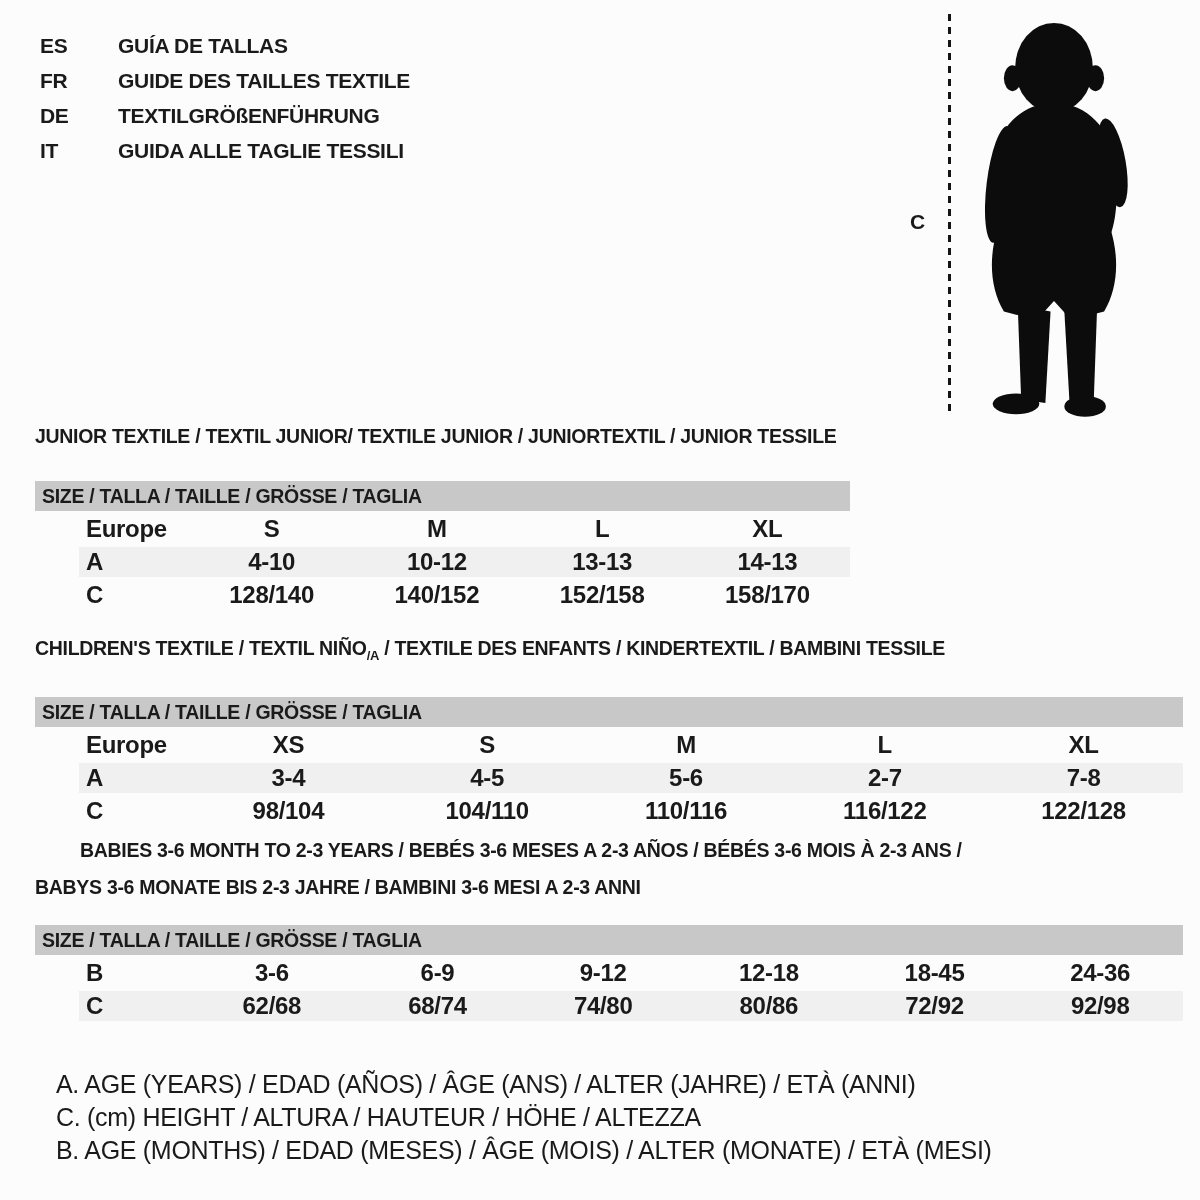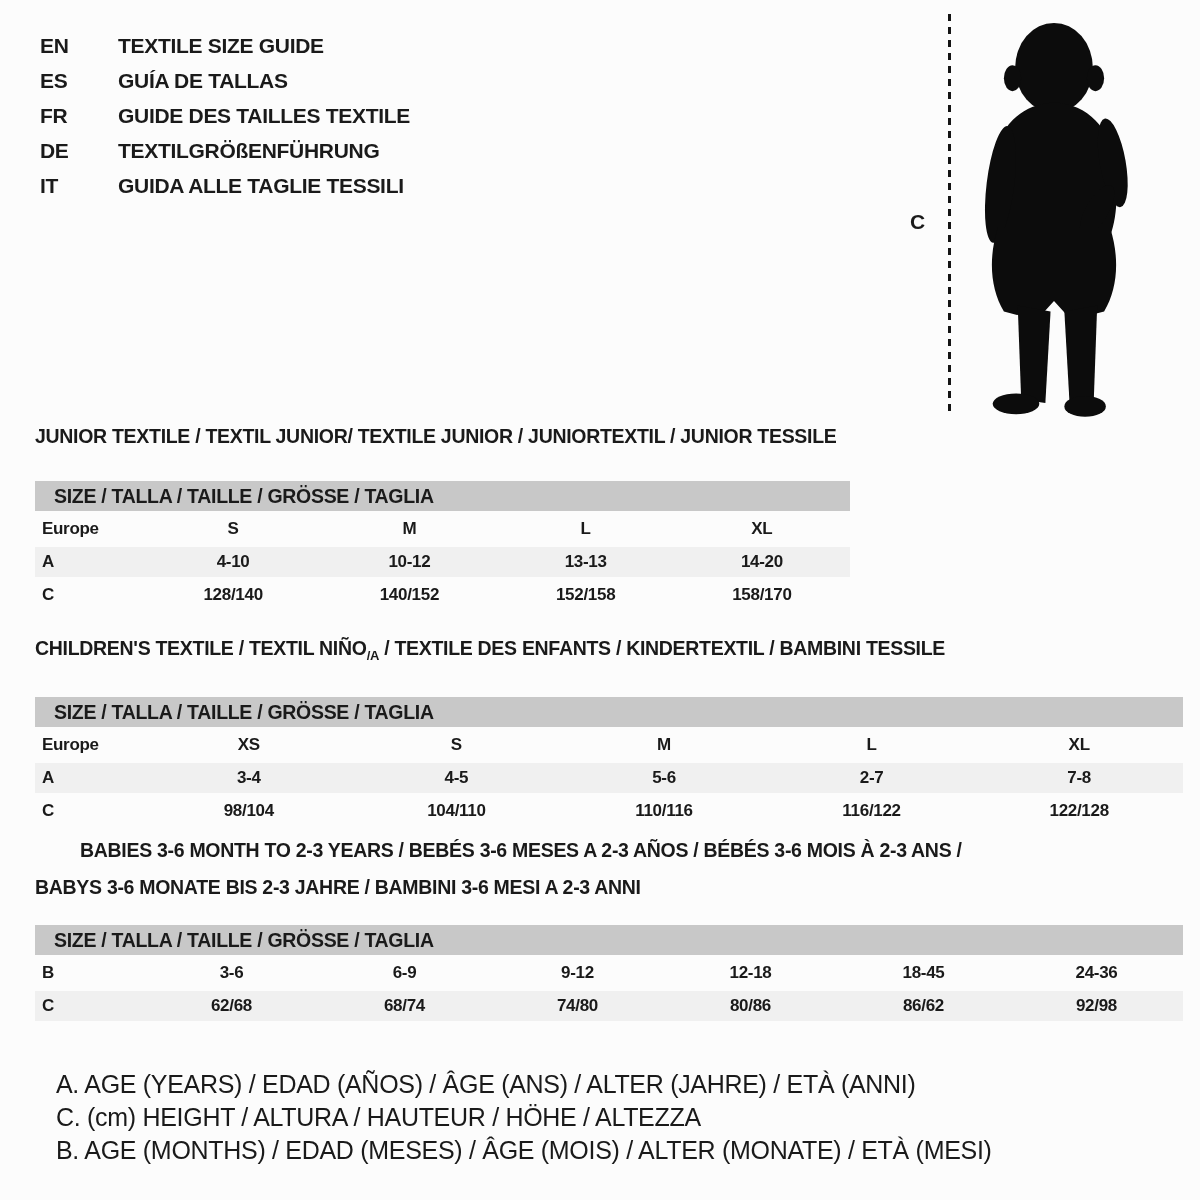--- a/index.html
+++ b/index.html
@@ -29,45 +29,41 @@
   .section { position:absolute; }
   .sec-junior   { left:35px; top:425px;  width:815px;  }
   .sec-children { left:35px; top:637px;  width:1148px; }
   .sec-babies   { left:35px; top:832px;  width:1148px; }
 
   .sec-title { font-weight:bold; font-size:19.5px; letter-spacing:-0.3px; line-height:23px; white-space:nowrap; }
   .sub { font-size:13px; vertical-align:sub; font-weight:bold; }
 
   .size-bar {
     background:#c8c8c8; height:30px; line-height:30px;
-    padding-left:19px; font-weight:bold; font-size:19.5px; letter-spacing:-0.3px;
+    padding-left:7px; font-weight:bold; font-size:19.5px; letter-spacing:-0.3px;
   }
   .bar-gap-junior   { margin-top:33px; }
   .bar-gap-children { margin-top:30px; }
   .bar-gap-babies   { margin-top:19px; }
 
-  .trow { display:flex; height:30px; line-height:30px; font-size:17px; font-weight:bold; letter-spacing:-0.3px; margin-top:3px; }
+  .trow { display:flex; height:30px; line-height:30px; font-size:24px; font-weight:bold; letter-spacing:-0.3px; margin-top:3px;margin-left:44px; }
   .trow.shaded { background:#f0f0f0; }
   .tlabel { width:110px; padding-left:7px; }
   .tcell { flex:1; text-align:center; }
 
   
   .legend { position:absolute; left:40px; top:1068px; }
   .legend-line { font-weight:normal; font-size:25px; line-height:33px; letter-spacing:-0.3px; white-space:nowrap;margin-left:16px; }
 </style>
 </head>
 <body>
 
 <div class="wrap">
 
   <div class="lang-list">
-    <div class="lang-row">
-      <span class="lang-code">EN</span>
-      <span class="lang-label">TEXTILE SIZE GUIDE</span>
-    </div>
     <div class="lang-row">
       <span class="lang-code">ES</span>
       <span class="lang-label">GUÍA DE TALLAS</span>
     </div>
     <div class="lang-row">
       <span class="lang-code">FR</span>
       <span class="lang-label">GUIDE DES TAILLES TEXTILE</span>
     </div>
     <div class="lang-row">
       <span class="lang-code">DE</span>
@@ -106,21 +102,21 @@
       <div class="tcell">S</div>
       <div class="tcell">M</div>
       <div class="tcell">L</div>
       <div class="tcell">XL</div>
     </div>
     <div class="trow shaded">
       <div class="tlabel">A</div>
       <div class="tcell">4-10</div>
       <div class="tcell">10-12</div>
       <div class="tcell">13-13</div>
-      <div class="tcell">14-20</div>
+      <div class="tcell">14-13</div>
     </div>
     <div class="trow">
       <div class="tlabel">C</div>
       <div class="tcell">128/140</div>
       <div class="tcell">140/152</div>
       <div class="tcell">152/158</div>
       <div class="tcell">158/170</div>
     </div>
   </div>
 
@@ -165,21 +161,21 @@
       <div class="tcell">12-18</div>
       <div class="tcell">18-45</div>
       <div class="tcell">24-36</div>
     </div>
     <div class="trow shaded">
       <div class="tlabel">C</div>
       <div class="tcell">62/68</div>
       <div class="tcell">68/74</div>
       <div class="tcell">74/80</div>
       <div class="tcell">80/86</div>
-      <div class="tcell">86/62</div>
+      <div class="tcell">72/92</div>
       <div class="tcell">92/98</div>
     </div>
   </div>
 
   <div class="legend">
     <div class="legend-line">A. AGE (YEARS) / EDAD (AÑOS) / ÂGE (ANS) / ALTER (JAHRE) / ETÀ (ANNI)</div>
     <div class="legend-line">C. (cm) HEIGHT / ALTURA / HAUTEUR / HÖHE / ALTEZZA</div>
     <div class="legend-line">B. AGE (MONTHS) / EDAD (MESES) / ÂGE (MOIS) / ALTER (MONATE) / ETÀ (MESI)</div>
   </div>
 

